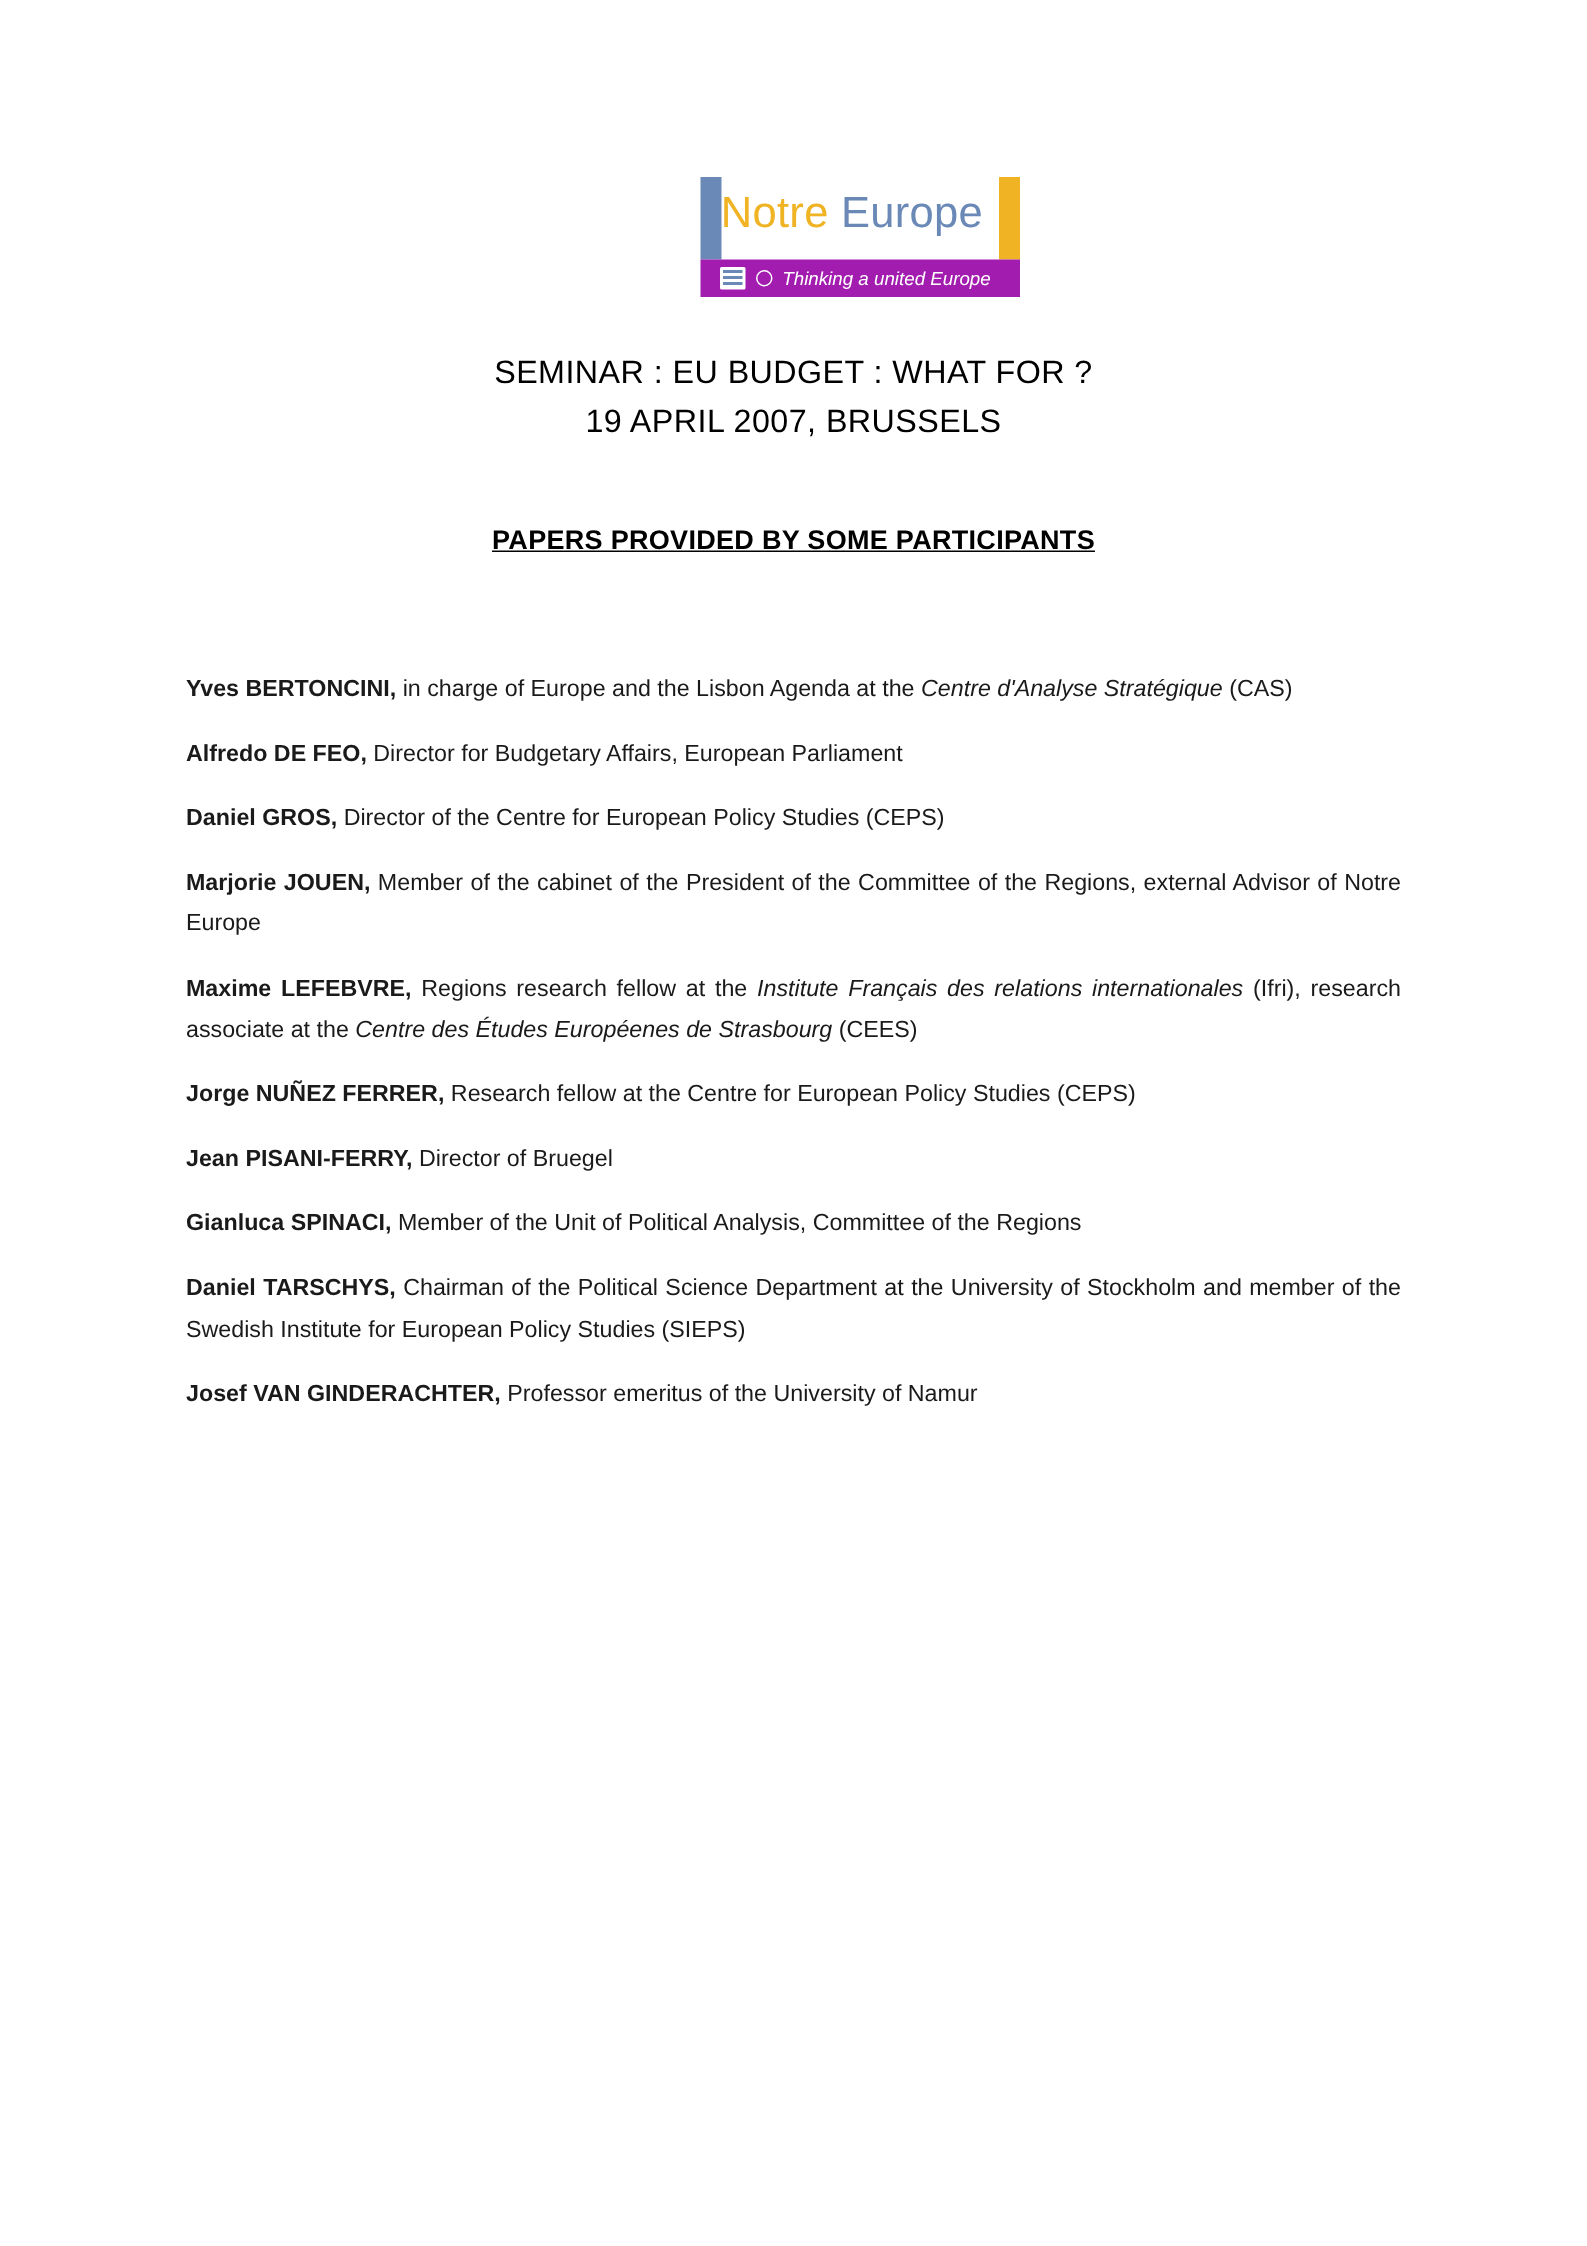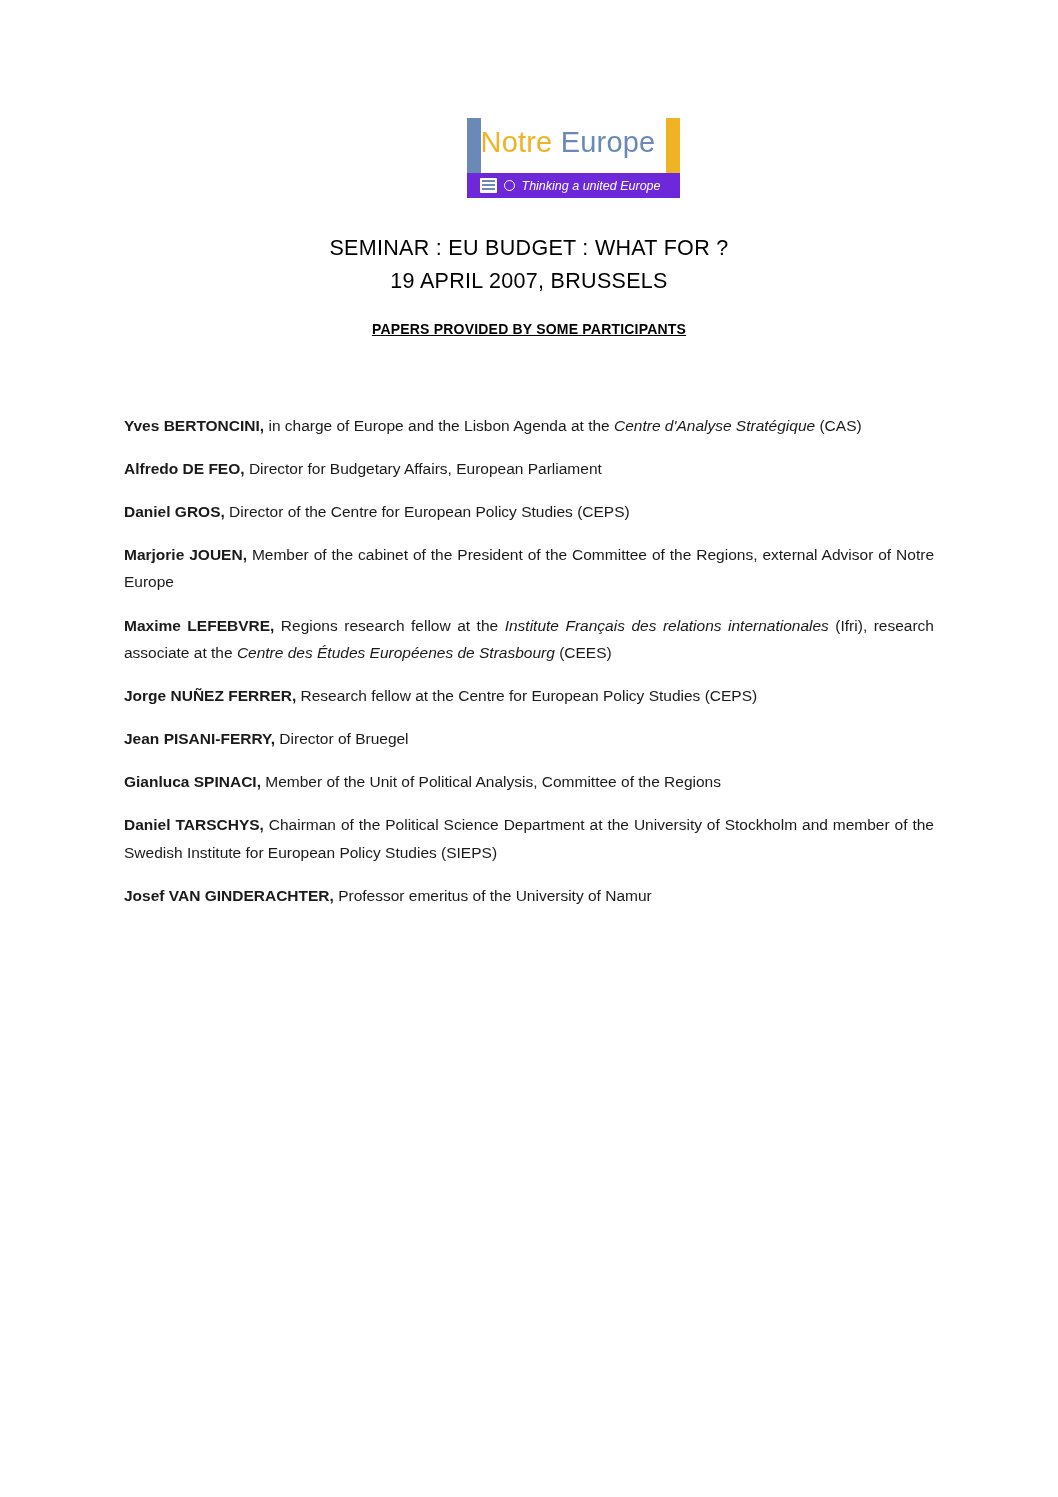--- a/index.html
+++ b/index.html
@@ -73,21 +73,21 @@
     white-space: nowrap;
   }
   .logo-title .n1 { color: #f0b323; }
   .logo-title .n2 { color: #6a89b6; }
   .logo-bottom {
     position: absolute;
     left: 0;
     top: 55px;
     width: 213px;
     height: 25px;
-    background: #6d28d9;
+    background: #a21caf;
     display: flex;
     align-items: center;
   }
   .logo-mark {
     width: 17px;
     height: 15px;
     margin-left: 13px;
     background: #ffffff;
     position: relative;
     border-radius: 1px;
@@ -122,24 +122,24 @@
     font-weight: normal;
     font-size: 21.5px;
     letter-spacing: 0.3px;
     margin-top: 34px;
     line-height: 1.55;
   }
   .doc-title .line2 { display: block; }
   .doc-subtitle {
     text-align: center;
     font-weight: bold;
-    font-size: 14px;
+    font-size: 18px;
     letter-spacing: 0.2px;
     text-decoration: underline;
-    margin-top: 22px;
+    margin-top: 51px;
   }
 
   
   .list {
     margin: 75px 124px 0 124px;
   }
   .entry {
     font-size: 15.5px;
     line-height: 1.78;
     text-align: justify;

